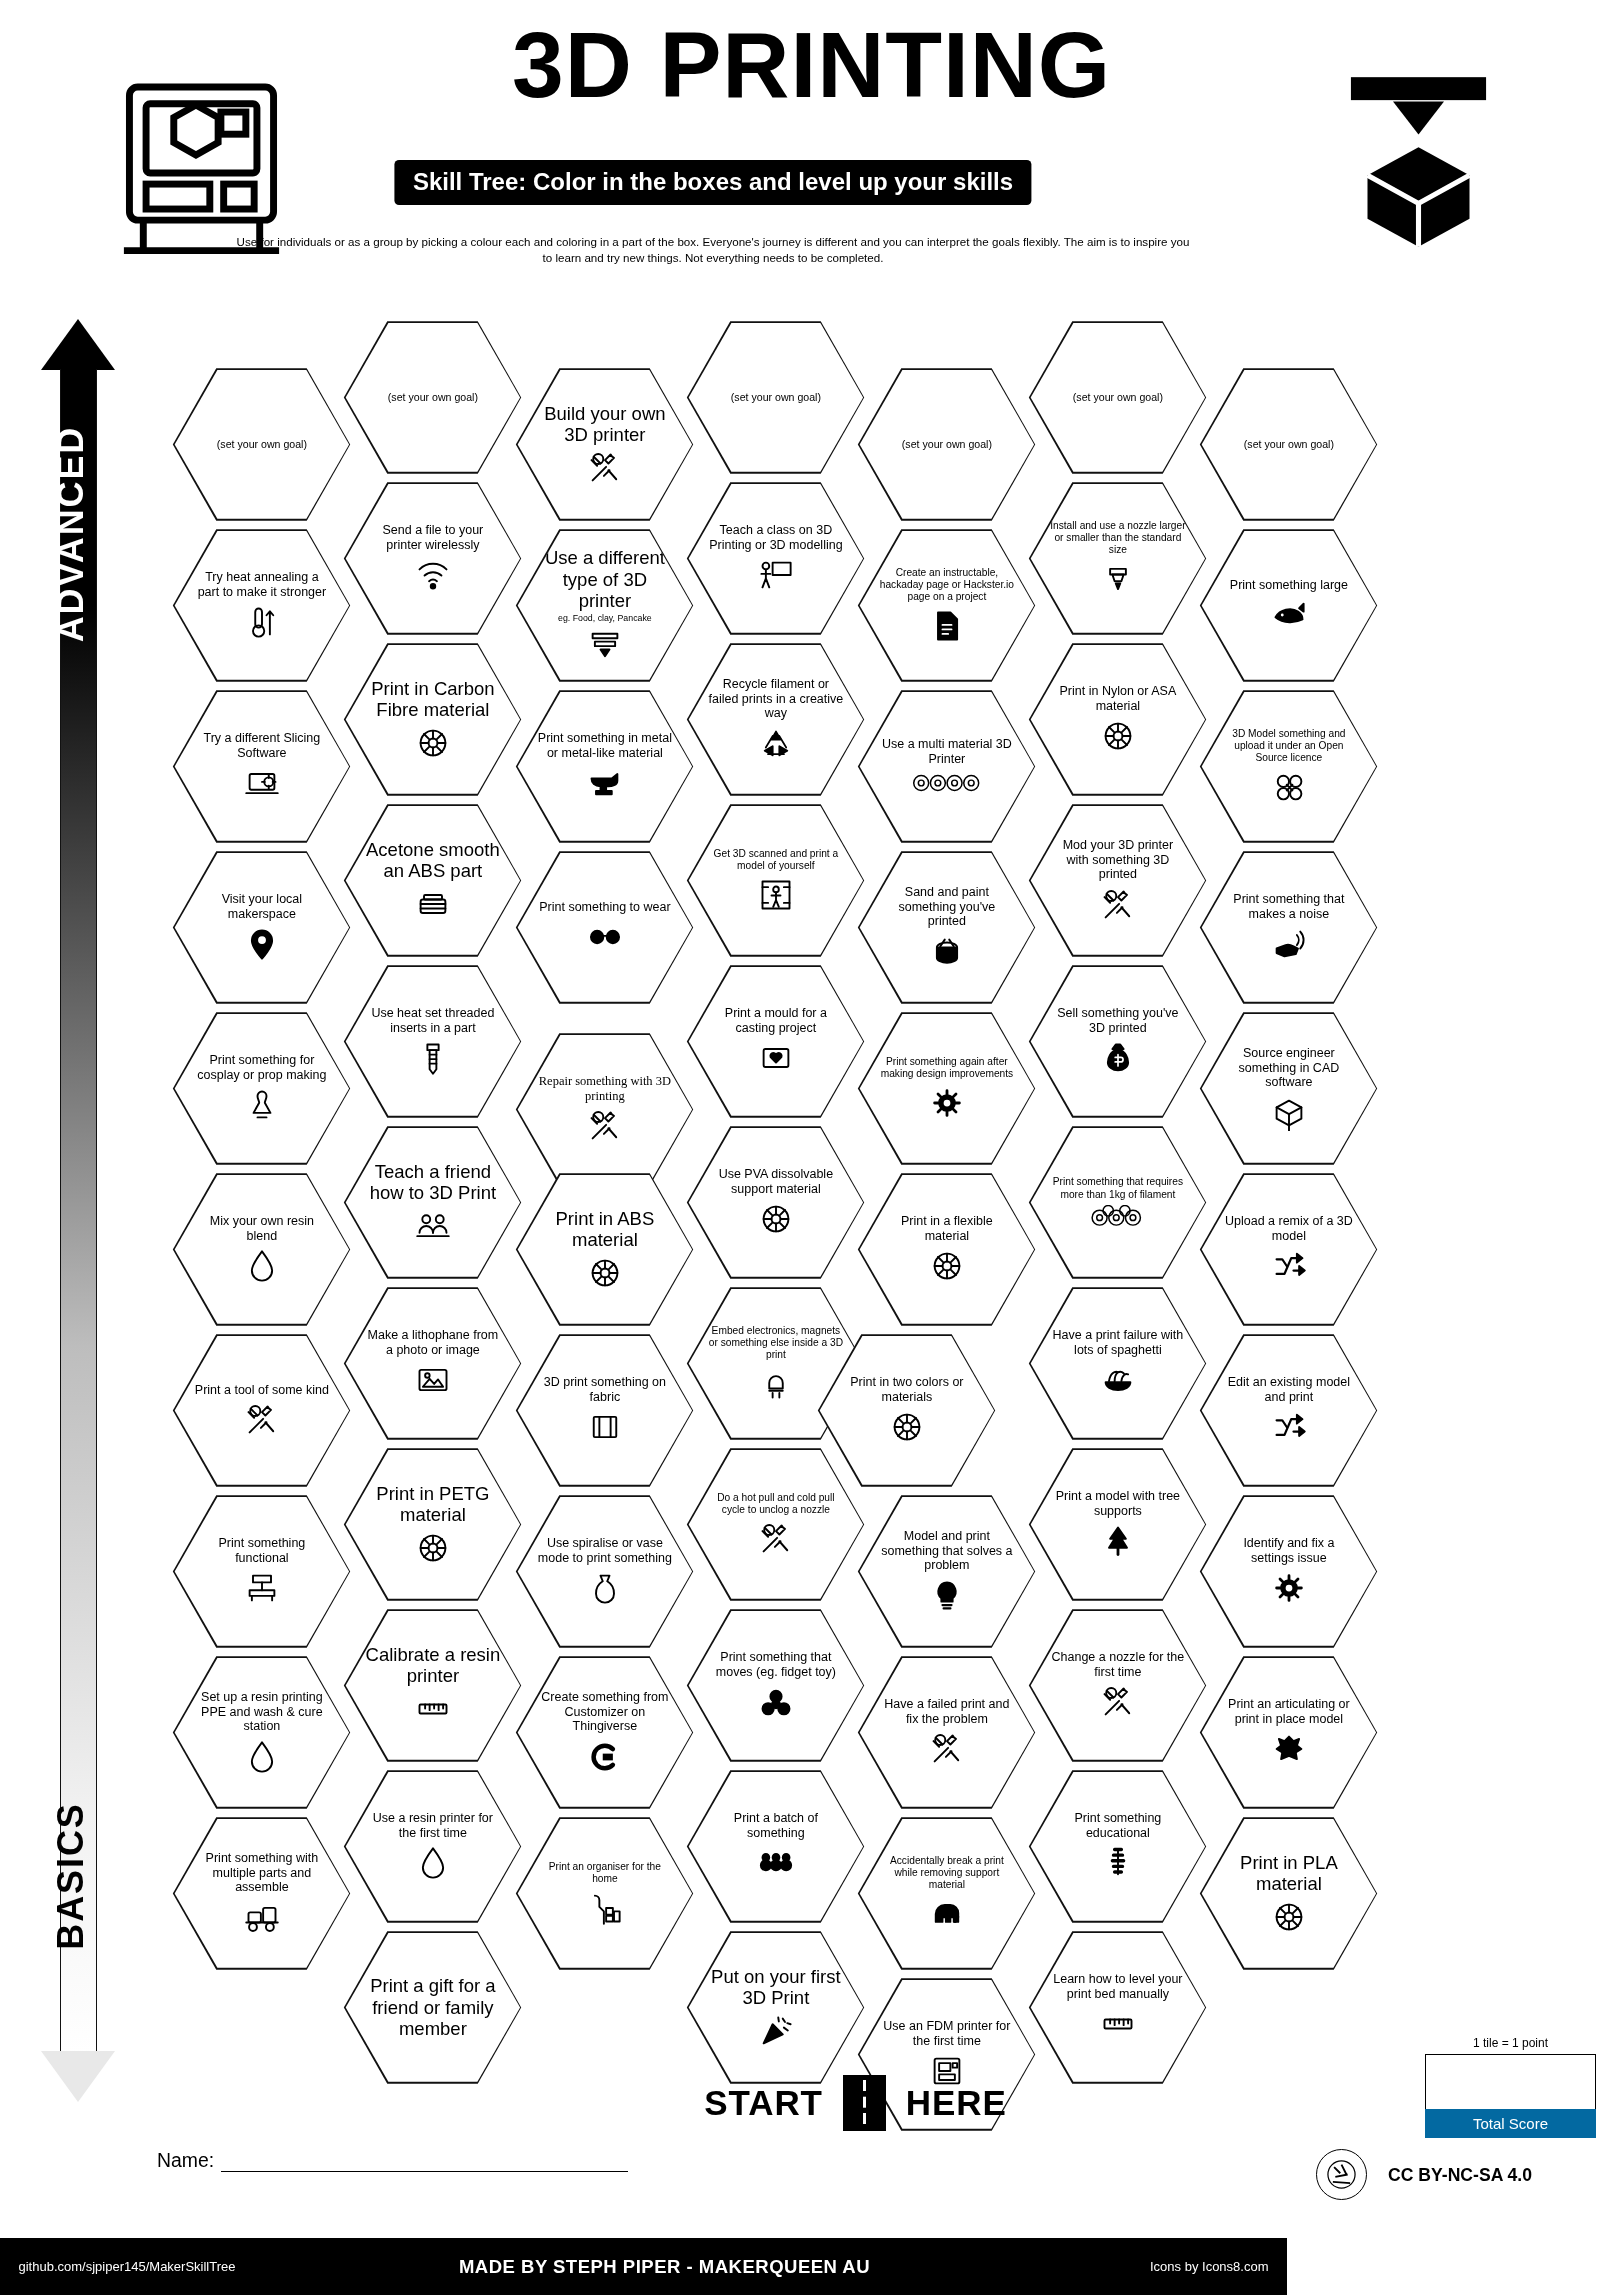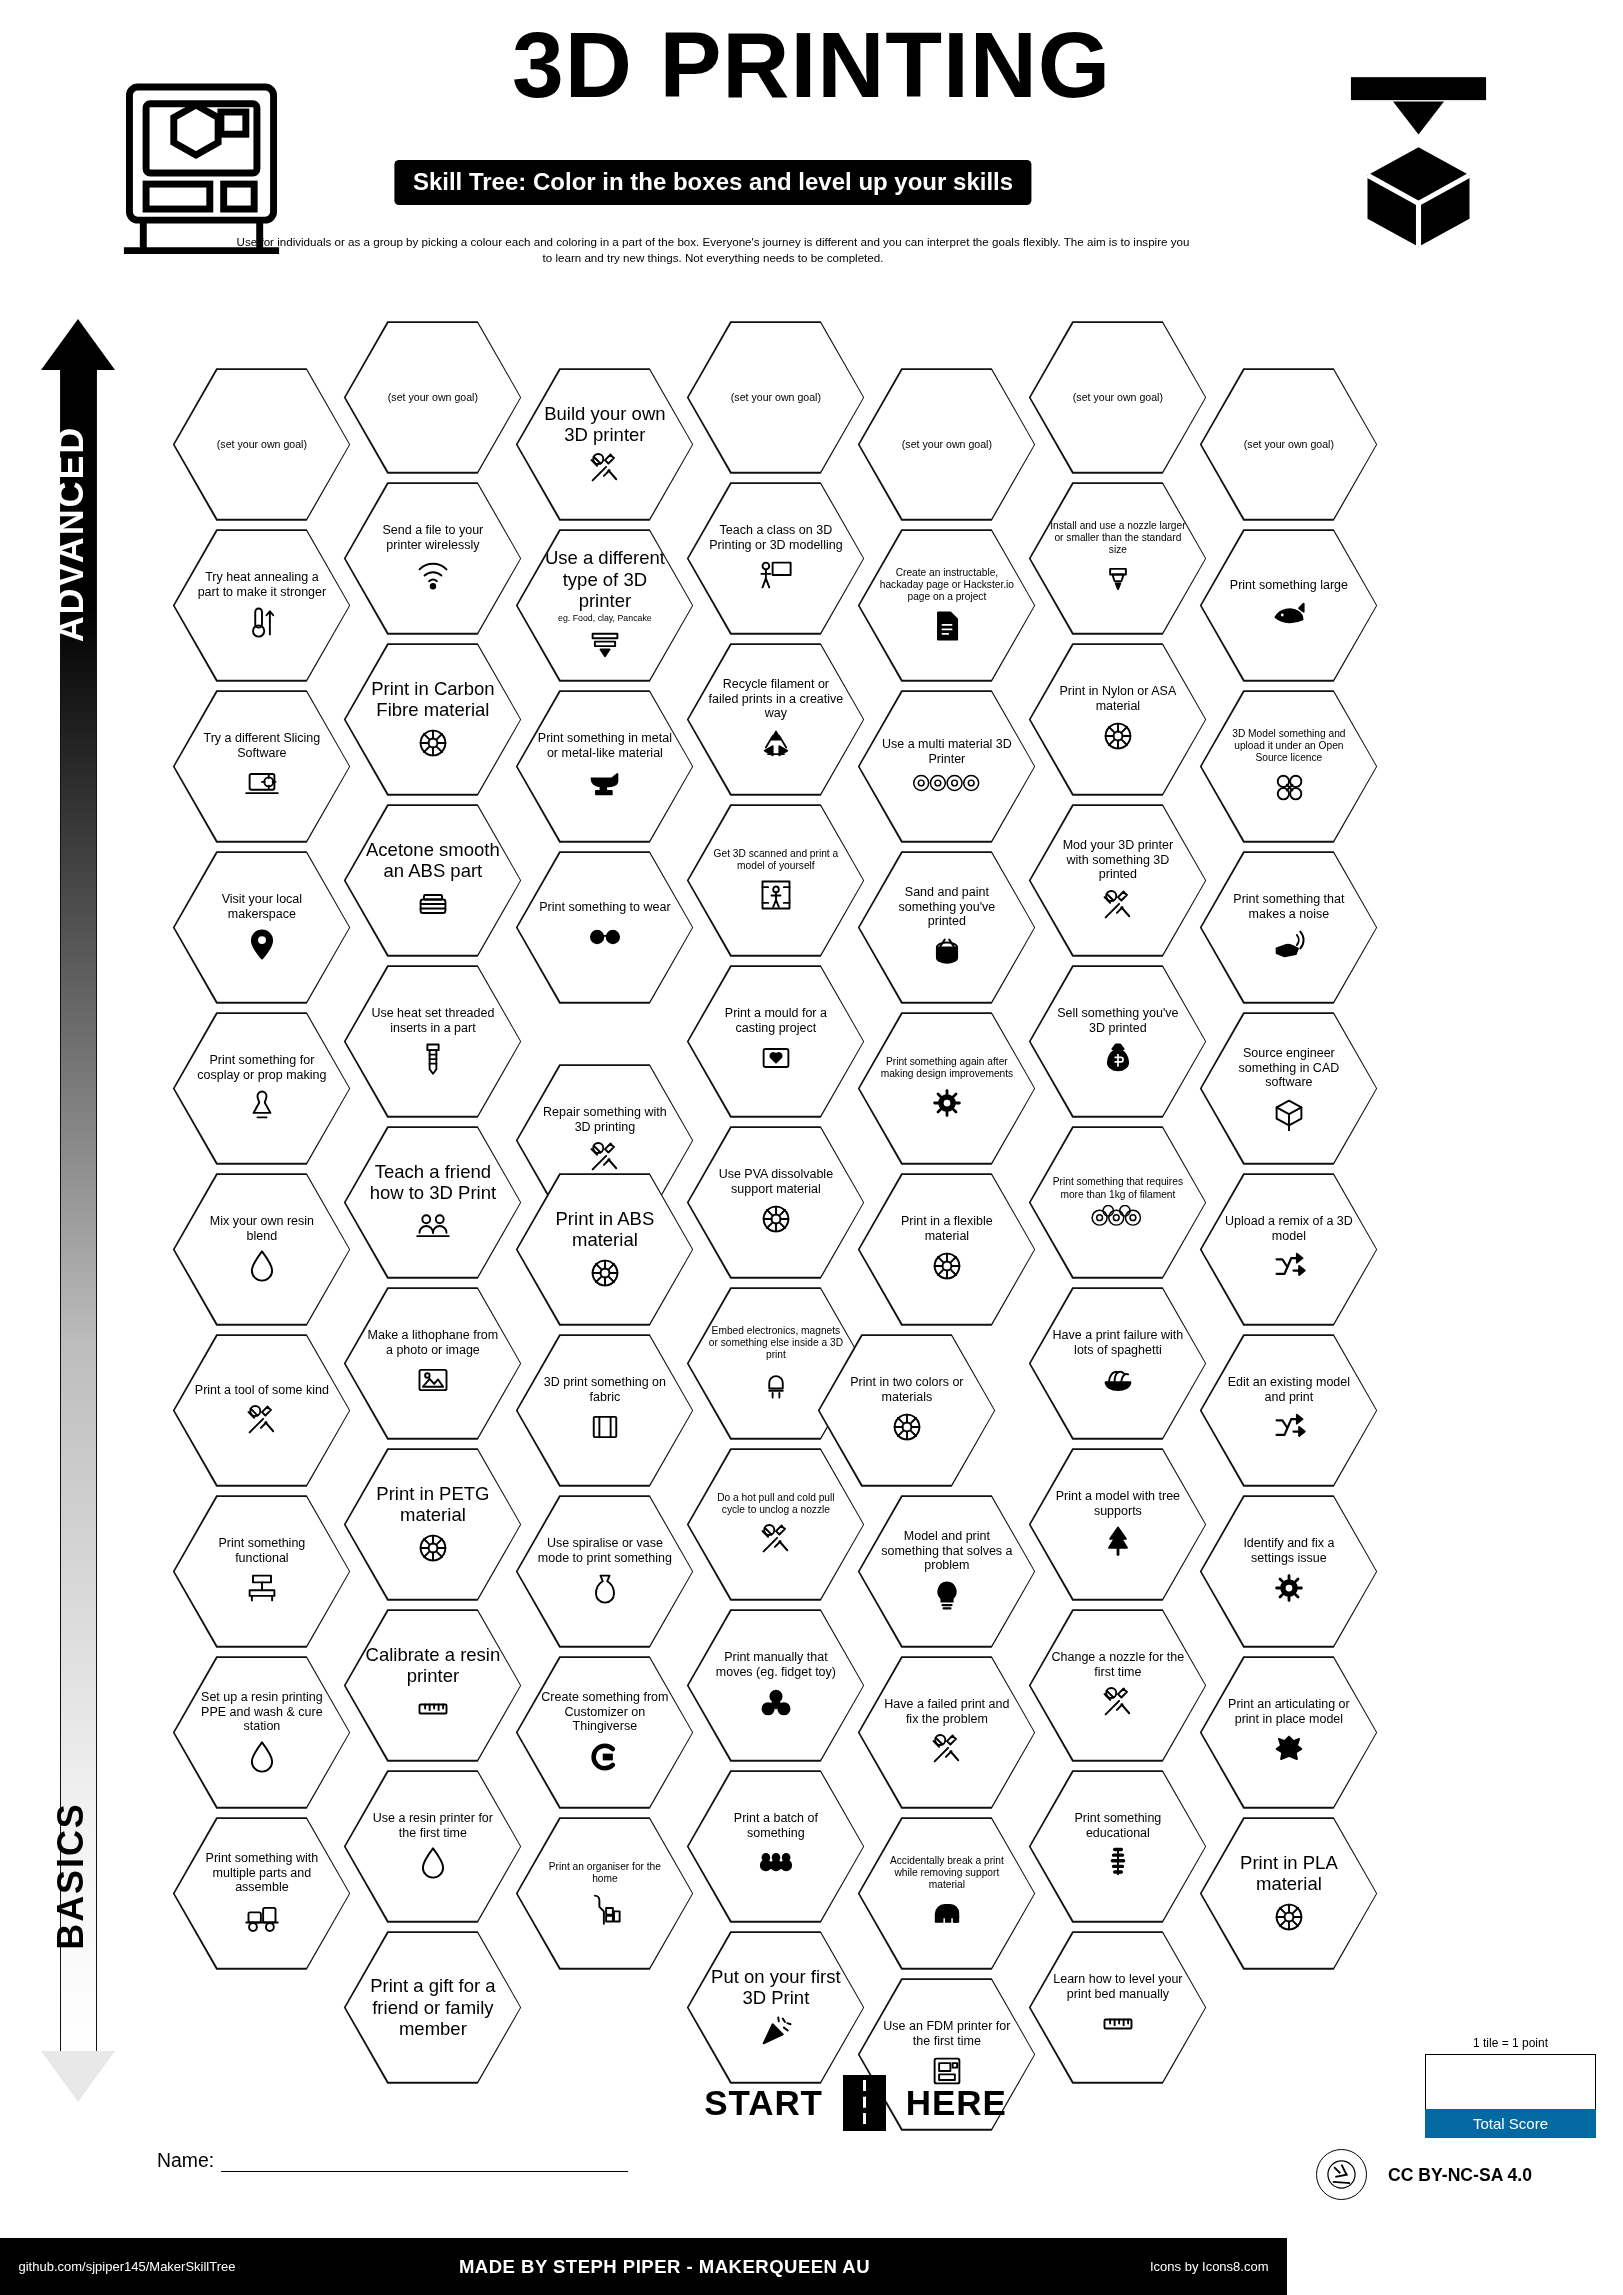--- a/index.html
+++ b/index.html
@@ -425,21 +425,21 @@
         <div class="txt">Print something to wear</div>
         <div class="ico">
           <svg viewBox="0 0 64 64" width="36" height="36" fill="none" stroke="#000" stroke-width="3.4" stroke-linecap="round" stroke-linejoin="round">
             <circle cx="18" cy="32" r="11" fill="#000"></circle>
             <circle cx="46" cy="32" r="11" fill="#000"></circle>
             <path d="M29 30 h6"></path>
           </svg>
         </div>
       </div>
     </div>
-    <div class="hex outline" style="left: 514px; top: 1061px;">
+    <div class="hex outline" style="left: 514px; top: 1030px; font-family: Liberation Serif, serif;">
       <div class="inner">
         <div class="txt">Repair something with 3D printing</div>
         <div class="ico">
           <svg viewBox="0 0 64 64" width="36" height="36" fill="none" stroke="#000" stroke-width="3.4" stroke-linecap="round" stroke-linejoin="round">
             <path d="M10 54 L34 30"></path>
             <path d="M42 8 l-10 10 6 6 10 -10 a12 12 0 0 1 -6 -6z"></path>
             <path d="M12 12 l12 12 M8 18 l10 10"></path>
             <circle cx="20" cy="16" r="9"></circle>
             <path d="M38 36 l14 16"></path>
             <path d="M30 46 l10 -10"></path>
@@ -591,21 +591,21 @@
             <path d="M12 12 l12 12 M8 18 l10 10"></path>
             <circle cx="20" cy="16" r="9"></circle>
             <path d="M38 36 l14 16"></path>
             <path d="M30 46 l10 -10"></path>
           </svg>
         </div>
       </div>
     </div>
     <div class="hex outline" style="left: 685px; top: 1606px;">
       <div class="inner">
-        <div class="txt">Print manually that moves (eg. fidget toy)</div>
+        <div class="txt">Print something that moves (eg. fidget toy)</div>
         <div class="ico">
           <svg viewBox="0 0 64 64" width="36" height="36" fill="none" stroke="#000" stroke-width="3.4" stroke-linecap="round" stroke-linejoin="round">
             <circle cx="32" cy="22" r="10" fill="#000"></circle>
             <circle cx="18" cy="44" r="10" fill="#000"></circle>
             <circle cx="46" cy="44" r="10" fill="#000"></circle>
             <circle cx="32" cy="36" r="7" fill="#000"></circle>
           </svg>
         </div>
       </div>
     </div>

